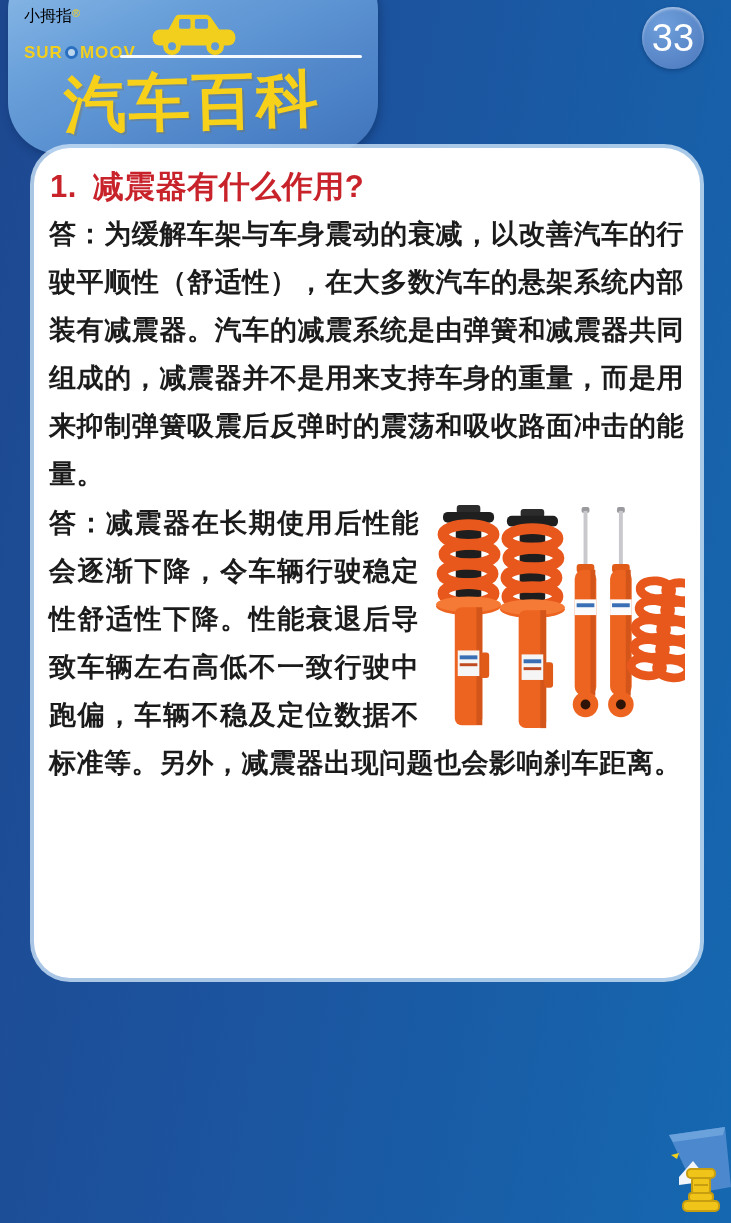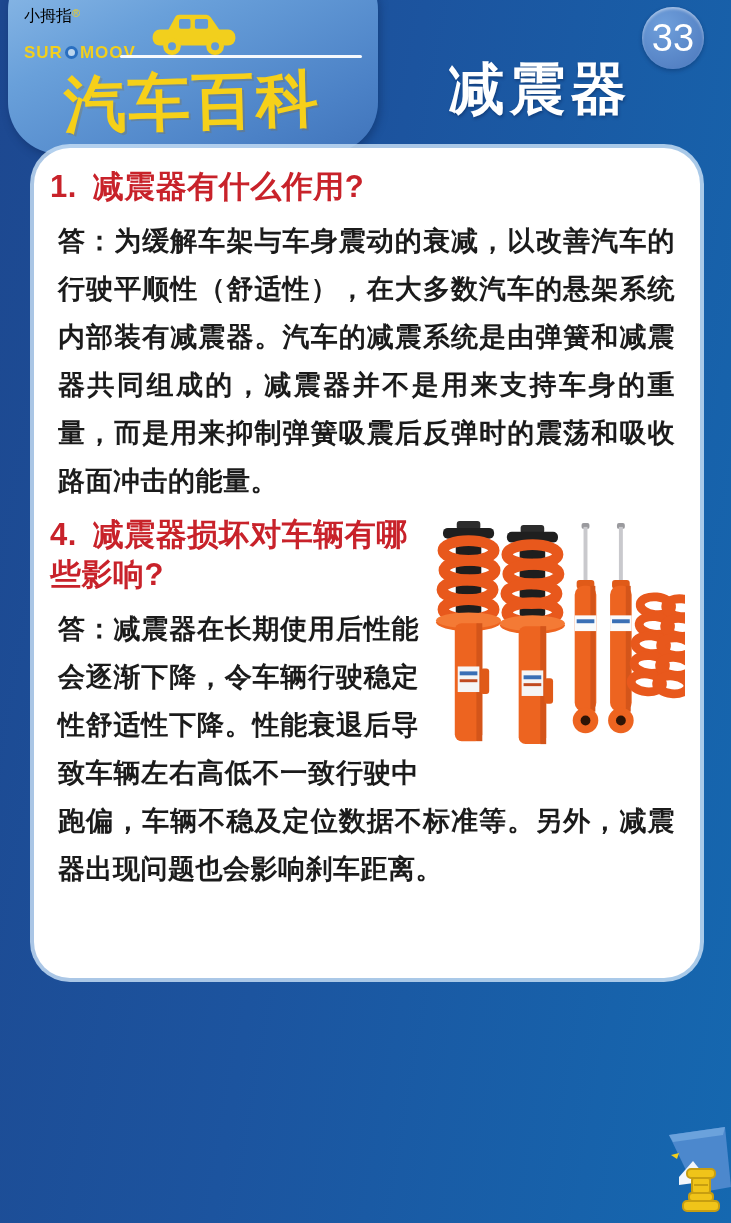--- a/index.html
+++ b/index.html
@@ -52,21 +52,21 @@
     box-shadow:0 0 0 4px rgba(195,220,243,.85);
     padding:12px 15px 0 14px;overflow:hidden;
   }
   .question{
     color:#c8222a;font-weight:bold;font-size:31px;line-height:40px;
     margin:7px 0 3px 2px;letter-spacing:.5px;
   }
   .q-no{margin-right:16px;}
   .answer{
     color:#1b1b1b;font-weight:bold;font-size:27px;line-height:48px;
-    text-align:justify;letter-spacing:.5px;margin:10px;
+    text-align:justify;letter-spacing:.5px;margin:1px;
   }
   .shock-image{float:right;margin:6px 0 2px 10px;}
 </style>
 </head>
 <body>
 
 <div class="header">
   <div class="header-bubble"></div>
 
   <div class="brand">
@@ -87,21 +87,20 @@
     <rect x="51" y="10" width="15" height="11" rx="2" fill="#639ad6"></rect>
     <circle cx="25" cy="41" r="10" fill="#f2cf1d"></circle>
     <circle cx="25" cy="41" r="4.5" fill="#639ad6"></circle>
     <circle cx="74" cy="41" r="10" fill="#f2cf1d"></circle>
     <circle cx="74" cy="41" r="4.5" fill="#639ad6"></circle>
   </svg>
 
   <div class="header-line"></div>
 
   <div class="series-title">汽车百科</div>
-  <div class="page-title">减震器</div>
   <div class="issue-badge">
     <span>33</span>
   </div>
 </div>
 
 <svg class="corner-graphic" width="68" height="92" viewBox="0 0 68 92">
   <polygon points="6,10 62,2 68,62 34,68" fill="#4c88cd"></polygon>
   <polygon points="6,10 62,2 60,10 10,17" fill="#6ba2dc"></polygon>
   <polygon points="16,52 30,36 46,56 16,60" fill="#f2f6fb"></polygon>
   <polygon points="8,30 16,28 14,34" fill="#f2cf1d"></polygon>
@@ -201,18 +200,15 @@
         <ellipse cx="253" cy="108" rx="16" ry="9"></ellipse>
         <ellipse cx="251" cy="128" rx="16" ry="9"></ellipse>
         <ellipse cx="252" cy="148" rx="16" ry="9"></ellipse>
         <ellipse cx="251" cy="167" rx="16" ry="9"></ellipse>
       </g>
     </svg>
 
   </div>
 
 
-  <div class="question">
-    <span class="q-no">4.</span><span>减震器损坏对车辆有哪些影响?</span>
-  </div>
   <p class="answer">答：减震器在长期使用后性能会逐渐下降，令车辆行驶稳定性舒适性下降。性能衰退后导致车辆左右高低不一致行驶中跑偏，车辆不稳及定位数据不标准等。另外，减震器出现问题也会影响刹车距离。</p>
 
 </div>
 
 </body></html>

